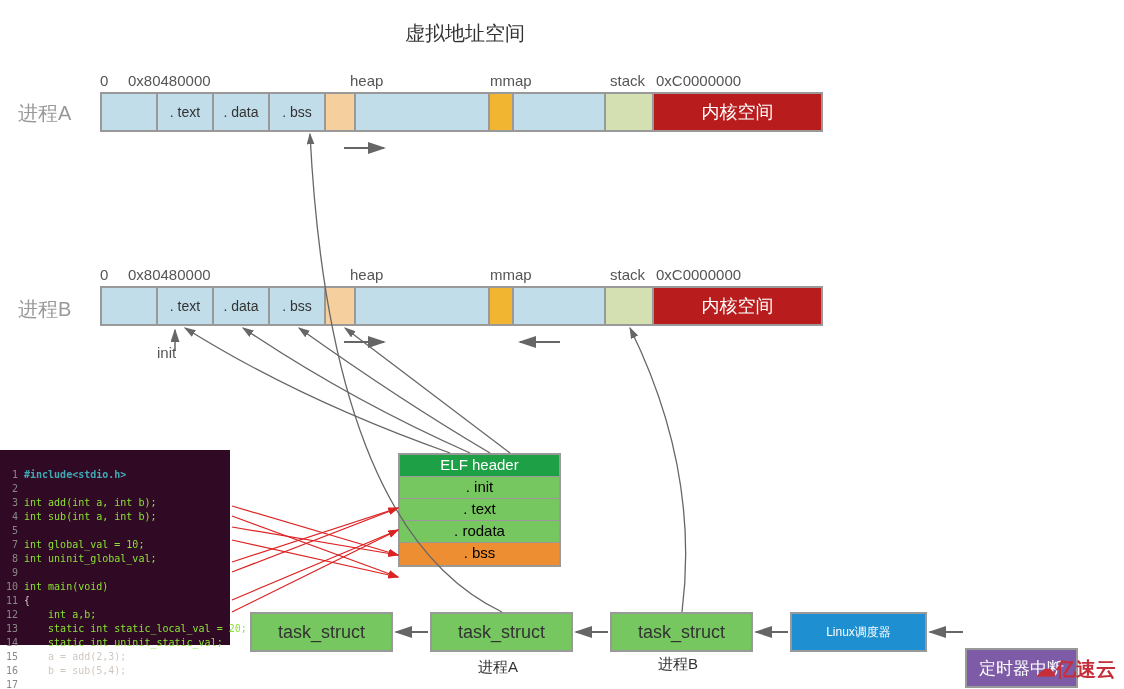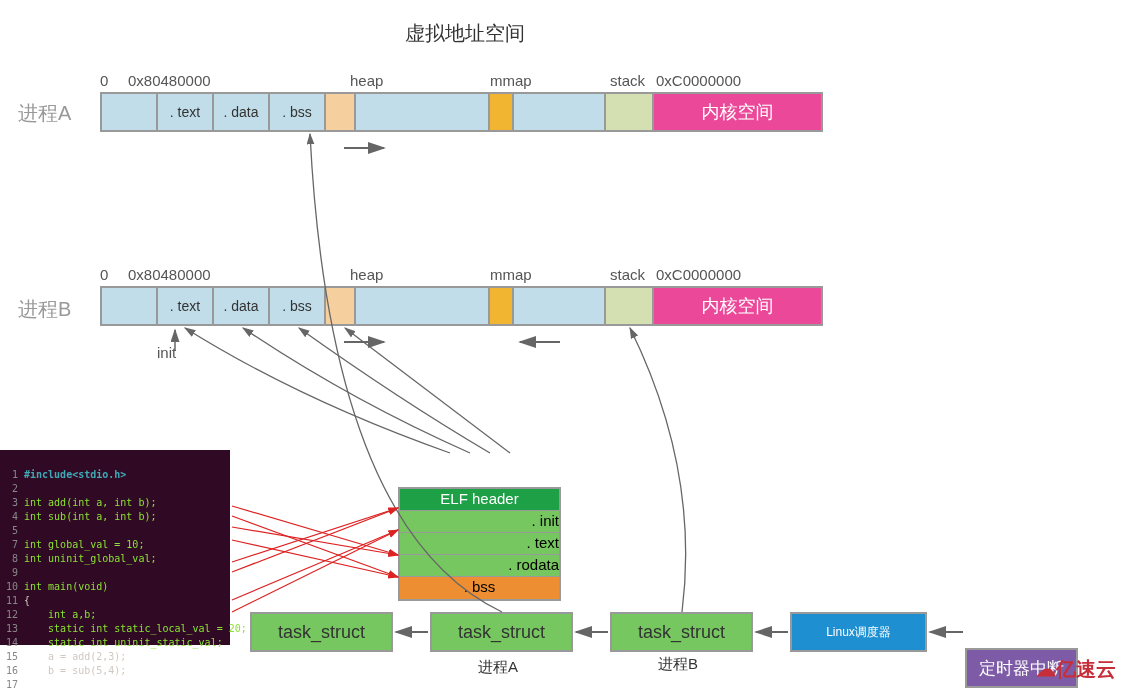--- a/index.html
+++ b/index.html
@@ -16,31 +16,31 @@
   }
   .abs { position: absolute; }
   .label { color: #555; font-size: 15px; }
   .proc-label { font-size: 20px; color: #999; }
   .bar { height: 40px; border: 2px solid #999; display: flex; }
   .seg { border-right: 2px solid #999; display:flex; align-items:center; justify-content:center; font-size:14px; color:#333;}
   .lightblue { background:#c0dde9; }
   .peach { background:#f6cf9e; }
   .orange { background:#f2b531; }
   .olive { background:#d4e0b2; }
-  .brick { background:#ec4899; color:#fff; font-size:18px; }
+  .brick { background:#b91c1c; color:#fff; font-size:18px; }
   .noright { border-right:none; }
   .code-ed {
     background:#300a24; color:#d0c8c0; font-family: monospace; font-size:10px;
     line-height:14px; padding:4px 0; width:230px; white-space:pre;
   }
   .code-ed .ln{color:#888;display:inline-block;width:18px;text-align:right;margin-right:6px;}
   .kw{color:#3fa9b5;font-weight:bold;} .ty{color:#8ae234;}
-  .elf-box { width:163px; border:2px solid #999; font-size:15px; text-align:center;margin-top:34px;}
+  .elf-box { width:163px; border:2px solid #999; font-size:15px; text-align:center;}
   .elf-row { height:22px; line-height:20px; border-bottom:1px solid #999;}
-  .elf-green{background:#76c75f;text-align:right;} .elf-dgreen{background:#1ea046;color:#fff;}
+  .elf-green{background:#76c75f;} .elf-dgreen{background:#1ea046;color:#fff;}
   .elf-orange{background:#ee8e32;}
   .task-box{ width:143px;height:40px;border:2px solid #999;background:#76c75f;display:flex;align-items:center;justify-content:center;font-size:18px;color:#333;}
   .sched-box{width:137px;height:40px;border:2px solid #999;background:#1e90d2;display:flex;align-items:center;justify-content:center;font-size:12px;color:#fff;}
   .timer-box{width:113px;height:40px;border:2px solid #999;background:#7d5ba6;display:flex;align-items:center;justify-content:center;font-size:17px;color:#fff;margin-top:36px;}
   svg.lines{position:absolute;top:0;left:0;pointer-events:none;}
 </style>
 </head>
 <body>
 
 <div class="abs label" style="left:405px;top:20px;font-size:20px;color:#333">虚拟地址空间</div>

